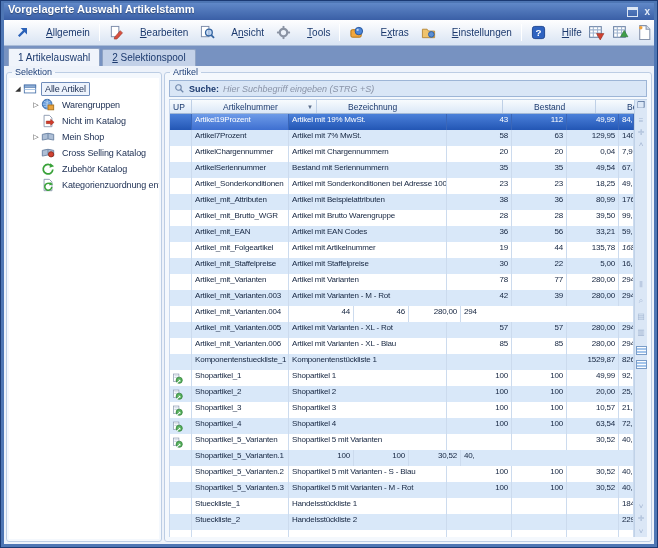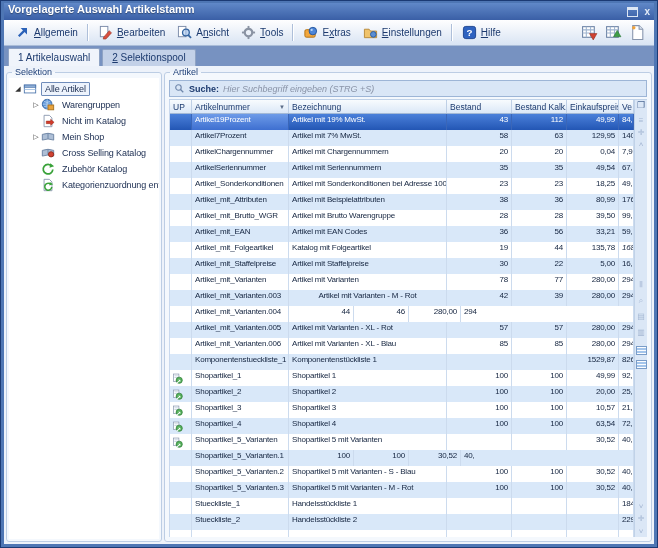--- a/index.html
+++ b/index.html
@@ -9,21 +9,21 @@
   .titlebar{height:17px;flex:0 0 17px;background:linear-gradient(180deg,#6088c8,#3a5fa6);
             display:flex;padding:0 4px;}
   .titlebar .title{color:#fff;font-size:11px;font-weight:bold;text-shadow:0 1px 1px rgba(0,0,0,.35);}
   .winbtns{margin-left:auto;display:flex;align-items:center;gap:6px;}
   .btn-restore{width:9px;height:8px;border:1px solid #dde7f5;position:relative;}
   .btn-restore::after{content:"";position:absolute;left:0;top:0;right:0;height:2px;background:#dde7f5;}
   .btn-close{color:#e4ecf8;font-size:10px;font-weight:bold;line-height:10px;}
   
   .menubar{height:25px;flex:0 0 25px;background:linear-gradient(180deg,#fefeff,#d9e4f3);
            border-bottom:1px solid #a9bcd8;display:flex;align-items:center;padding:0 5px;}
-  .menu-item{display:flex;align-items:center;gap:4px;padding:2px 6px;font-size:10px;color:#1c3a6e;white-space:nowrap;border-radius:2px;}
+  .menu-item{display:flex;align-items:center;gap:16px;padding:2px 6px;font-size:10px;color:#1c3a6e;white-space:nowrap;border-radius:2px;}
   .menu-sep{width:1px;height:17px;background:#aebfd9;border-right:1px solid #fff;margin:0 3px;}
   .menubar-right{margin-left:auto;display:flex;gap:7px;padding-right:3px;}
   .menubar-right .tool-ic{display:flex;align-items:center;}
   .ic{display:inline-flex;align-items:center;justify-content:center;}
   
   .tabstrip{height:20px;flex:0 0 20px;background:#7792c1;display:flex;align-items:flex-end;padding-left:4px;gap:2px;}
   .tab{font-size:10px;color:#1c3a6e;padding:2px 9px 3px;background:#c3d1e8;border:1px solid #8fa3c4;
        border-bottom:none;border-radius:2px 2px 0 0;white-space:nowrap;}
   .tab.active{background:#f0f4fb;padding-top:3px;}
   
@@ -42,21 +42,21 @@
   .tree-label.selected{border:1px solid #6f8cba;background:#edf3fc;border-radius:1px;}
   
   .searchbar{height:15px;margin:2px 2px 2px 2px;background:#d9e6f6;border:1px solid #9db5d6;
              display:flex;align-items:center;gap:4px;padding:0 4px;font-size:9px;}
   .searchbar .s-label{font-weight:bold;color:#1c3a6e;}
   .searchbar .s-ph{font-style:italic;color:#8a94a8;}
   
   .gridwrap{flex:1;display:flex;margin:0 2px 2px 2px;min-height:0;border-top:1px solid #c0d2e8;overflow:hidden;}
   .grid-main{flex:1;min-width:0;border-left:1px solid #c9d9ee;overflow:hidden;display:flex;flex-direction:column;}
   .ghead{display:flex;height:13px;flex:0 0 13px;background:linear-gradient(180deg,#f8fbfe,#dbe8f7);
-         border-bottom:1px solid #a3b9d6;}
+         border-bottom:1px solid #a3b9d6;gap:28px;}
   .hcell{font-size:8.5px;color:#1c3a6e;padding:0 3px;border-right:1px solid #bfd0e6;display:flex;
          align-items:center;overflow:hidden;white-space:nowrap;box-sizing:border-box;}
   .hcell .sortglyph{margin-left:auto;font-size:6px;color:#5a6c88;padding-left:2px;}
   .gbody{flex:1;overflow:hidden;}
   .row{display:flex;height:16px;background:#fff;}
   .row.alt{background:#d9e8f9;}
   .cell{font-size:8px;letter-spacing:-0.2px;line-height:11px;color:#14243f;padding:0 3px;
         border-right:1px solid #ccdbee;overflow:hidden;white-space:nowrap;box-sizing:border-box;}
   .cell.num{text-align:right;}
   .cell.up{padding:0 2px;display:flex;align-items:center;}
@@ -329,21 +329,21 @@
                 <div class="cell c-nr" style="flex: 0 0 97px;">ArtikelChargennummer</div>
                 <div class="cell " style="flex: 0 0 158px;">Artikel mit Chargennummern</div>
                 <div class="cell num" style="flex: 0 0 65px;">20</div>
                 <div class="cell num" style="flex: 0 0 55px;">20</div>
                 <div class="cell num" style="flex: 0 0 52px;">0,04</div>
                 <div class="cell " style="flex: 1 1 0%;">7,9</div>
               </div>
               <div class="row alt">
                 <div class="cell up" style="flex: 0 0 22px;"></div>
                 <div class="cell c-nr" style="flex: 0 0 97px;">ArtikelSeriennummer</div>
-                <div class="cell " style="flex: 0 0 158px;">Artikel mit Seriennummern</div>
+                <div class="cell " style="flex: 0 0 158px;">Bestand mit Seriennummern</div>
                 <div class="cell num" style="flex: 0 0 65px;">35</div>
                 <div class="cell num" style="flex: 0 0 55px;">35</div>
                 <div class="cell num" style="flex: 0 0 52px;">49,54</div>
                 <div class="cell " style="flex: 1 1 0%;">67,</div>
               </div>
               <div class="row">
                 <div class="cell up" style="flex: 0 0 22px;"></div>
                 <div class="cell c-nr" style="flex: 0 0 97px;">Artikel_Sonderkonditionen</div>
                 <div class="cell " style="flex: 0 0 158px;">Artikel mit Sonderkonditionen bei Adresse 10000</div>
                 <div class="cell num" style="flex: 0 0 65px;">23</div>
@@ -374,21 +374,21 @@
                 <div class="cell c-nr" style="flex: 0 0 97px;">Artikel_mit_EAN</div>
                 <div class="cell " style="flex: 0 0 158px;">Artikel mit EAN Codes</div>
                 <div class="cell num" style="flex: 0 0 65px;">36</div>
                 <div class="cell num" style="flex: 0 0 55px;">56</div>
                 <div class="cell num" style="flex: 0 0 52px;">33,21</div>
                 <div class="cell " style="flex: 1 1 0%;">59,</div>
               </div>
               <div class="row">
                 <div class="cell up" style="flex: 0 0 22px;"></div>
                 <div class="cell c-nr" style="flex: 0 0 97px;">Artikel_mit_Folgeartikel</div>
-                <div class="cell " style="flex: 0 0 158px;">Katalog mit Folgeartikel</div>
+                <div class="cell " style="flex: 0 0 158px;">Artikel mit Artikelnummer</div>
                 <div class="cell num" style="flex: 0 0 65px;">19</div>
                 <div class="cell num" style="flex: 0 0 55px;">44</div>
                 <div class="cell num" style="flex: 0 0 52px;">135,78</div>
                 <div class="cell " style="flex: 1 1 0%; font-style: italic;">168</div>
               </div>
               <div class="row alt">
                 <div class="cell up" style="flex: 0 0 22px;"></div>
                 <div class="cell c-nr" style="flex: 0 0 97px;">Artikel_mit_Staffelpreise</div>
                 <div class="cell " style="flex: 0 0 158px;">Artikel mit Staffelpreise</div>
                 <div class="cell num" style="flex: 0 0 65px;">30</div>
@@ -401,21 +401,21 @@
                 <div class="cell c-nr" style="flex: 0 0 97px;">Artikel_mit_Varianten</div>
                 <div class="cell " style="flex: 0 0 158px;">Artikel mit Varianten</div>
                 <div class="cell num" style="flex: 0 0 65px;">78</div>
                 <div class="cell num" style="flex: 0 0 55px;">77</div>
                 <div class="cell num" style="flex: 0 0 52px;">280,00</div>
                 <div class="cell " style="flex: 1 1 0%;">294</div>
               </div>
               <div class="row alt">
                 <div class="cell up" style="flex: 0 0 22px;"></div>
                 <div class="cell c-nr" style="flex: 0 0 97px;">Artikel_mit_Varianten.003</div>
-                <div class="cell " style="flex: 0 0 158px; text-align: center;">Artikel mit Varianten - M - Rot</div>
+                <div class="cell " style="flex: 0 0 158px;">Artikel mit Varianten - M - Rot</div>
                 <div class="cell num" style="flex: 0 0 65px;">42</div>
                 <div class="cell num" style="flex: 0 0 55px;">39</div>
                 <div class="cell num" style="flex: 0 0 52px;">280,00</div>
                 <div class="cell " style="flex: 1 1 0%;">294</div>
               </div>
               <div class="row">
                 <div class="cell up" style="flex: 0 0 22px;"></div>
                 <div class="cell c-nr" style="flex: 0 0 97px;">Artikel_mit_Varianten.004</div>
                 <div class="cell num" style="flex: 0 0 65px;">44</div>
                 <div class="cell num" style="flex: 0 0 55px;">46</div>

